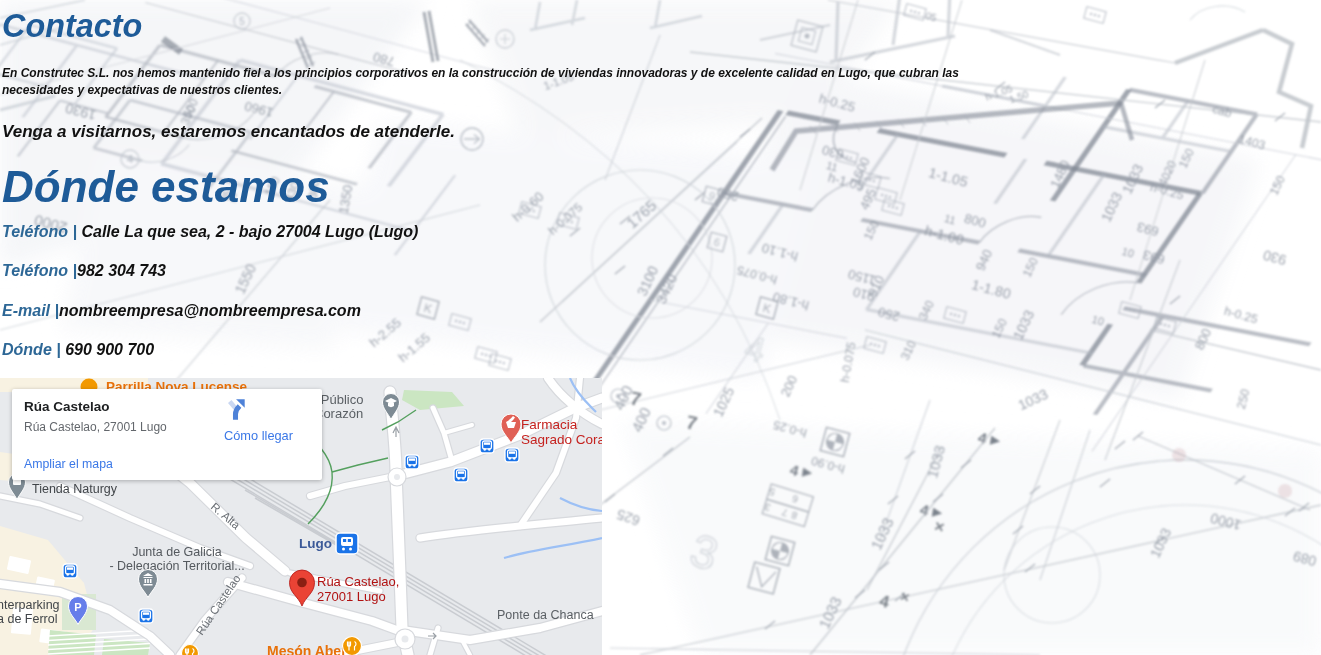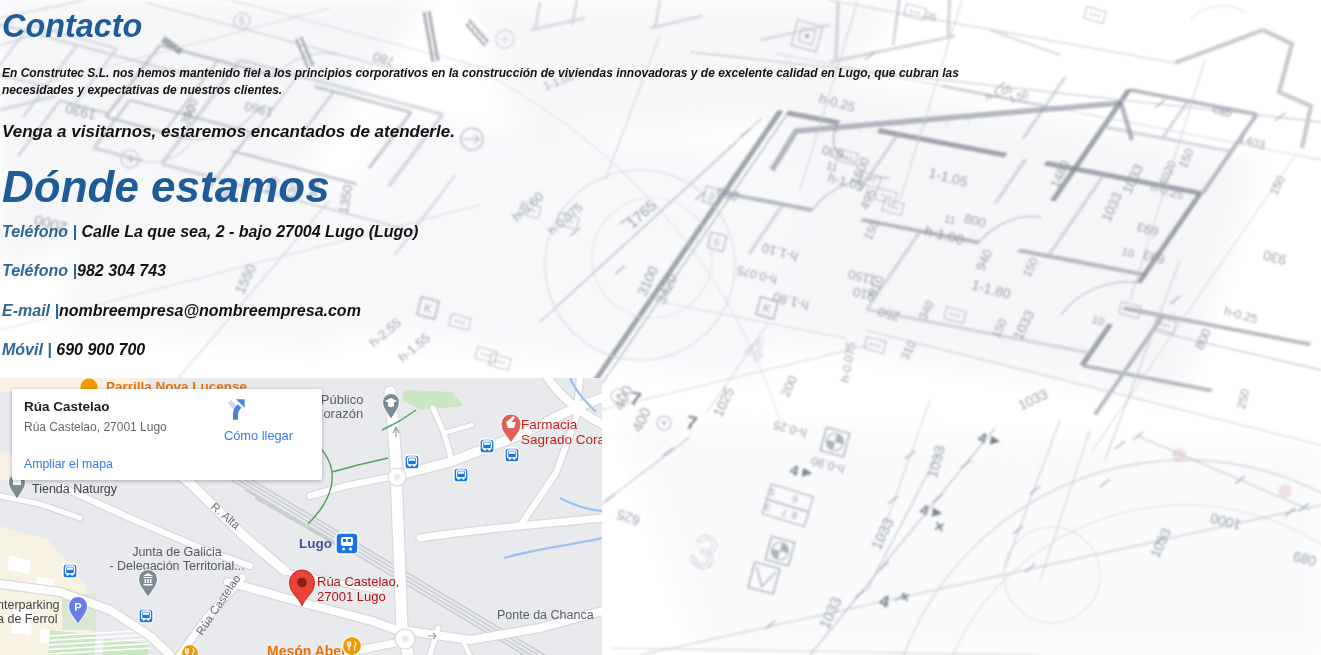--- a/index.html
+++ b/index.html
@@ -455,21 +455,21 @@
       <circle cx="664" cy="423" r="2" fill="#aab0ba" opacity="0.8"></circle>
 </g>
 </svg>
 <h1 class="t" id="h-contacto">Contacto</h1>
 <p class="t" id="p1">En Construtec S.L. nos hemos mantenido fiel a los principios corporativos en la construcción de viviendas innovadoras y de excelente calidad en Lugo, que cubran las<br>necesidades y expectativas de nuestros clientes.</p>
 <p class="t" id="p2">Venga a visitarnos, estaremos encantados de atenderle.</p>
 <h2 class="t" id="h-donde">Dónde estamos</h2>
 <p class="t cl" id="l1"><span class="lb">Teléfono | </span>Calle La que sea, 2 - bajo 27004 Lugo (Lugo)</p>
 <p class="t cl" id="l2"><span class="lb">Teléfono |</span>982 304 743</p>
 <p class="t cl" id="l3"><span class="lb">E-mail |</span>nombreempresa@nombreempresa.com</p>
-<p class="t cl" id="l4"><span class="lb">Móvil | </span>690 900 700</p>
+<p class="t cl" id="l4"><span class="lb">Dónde | </span>690 900 700</p>
 <div id="map">
 <svg width="602" height="277" viewBox="0 0 602 277" style="position:absolute;top:0;left:0">
 <rect width="602" height="277" fill="#e8eaed"></rect>
 <rect x="0" y="0" width="148" height="14" fill="#f8f2e2"></rect>
 <polygon points="0,74 28,78 25,104 0,102" fill="#f8f2e2"></polygon>
 <polygon points="0,148 48,162 84,205 95,248 78,277 0,277" fill="#f8f2e2"></polygon>
 <g fill="#ffffff">
 <rect x="8" y="180" width="22" height="14" rx="1" transform="rotate(12 19 187)"></rect>
 <rect x="36" y="200" width="18" height="12" rx="1" transform="rotate(12 45 206)"></rect>
 <rect x="12" y="230" width="20" height="26" rx="1" transform="rotate(5 22 243)"></rect>

